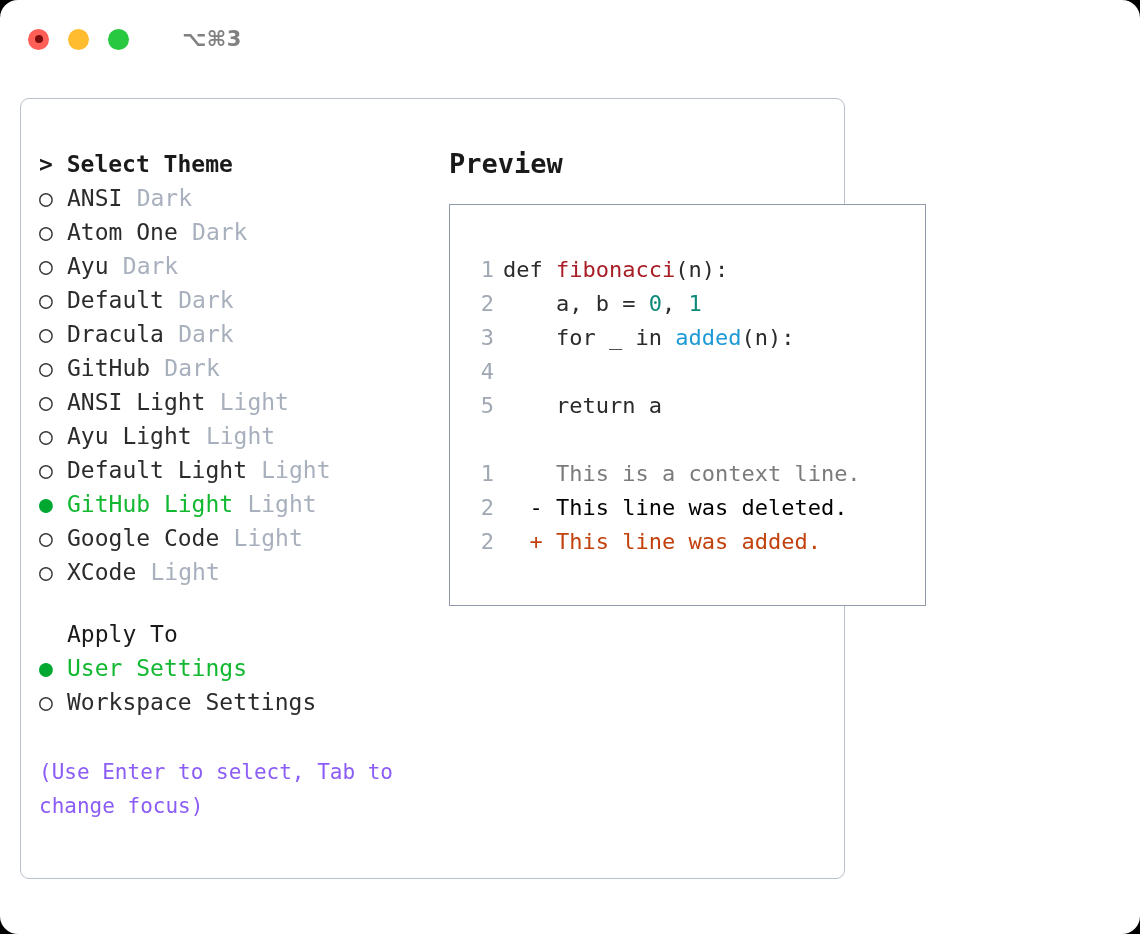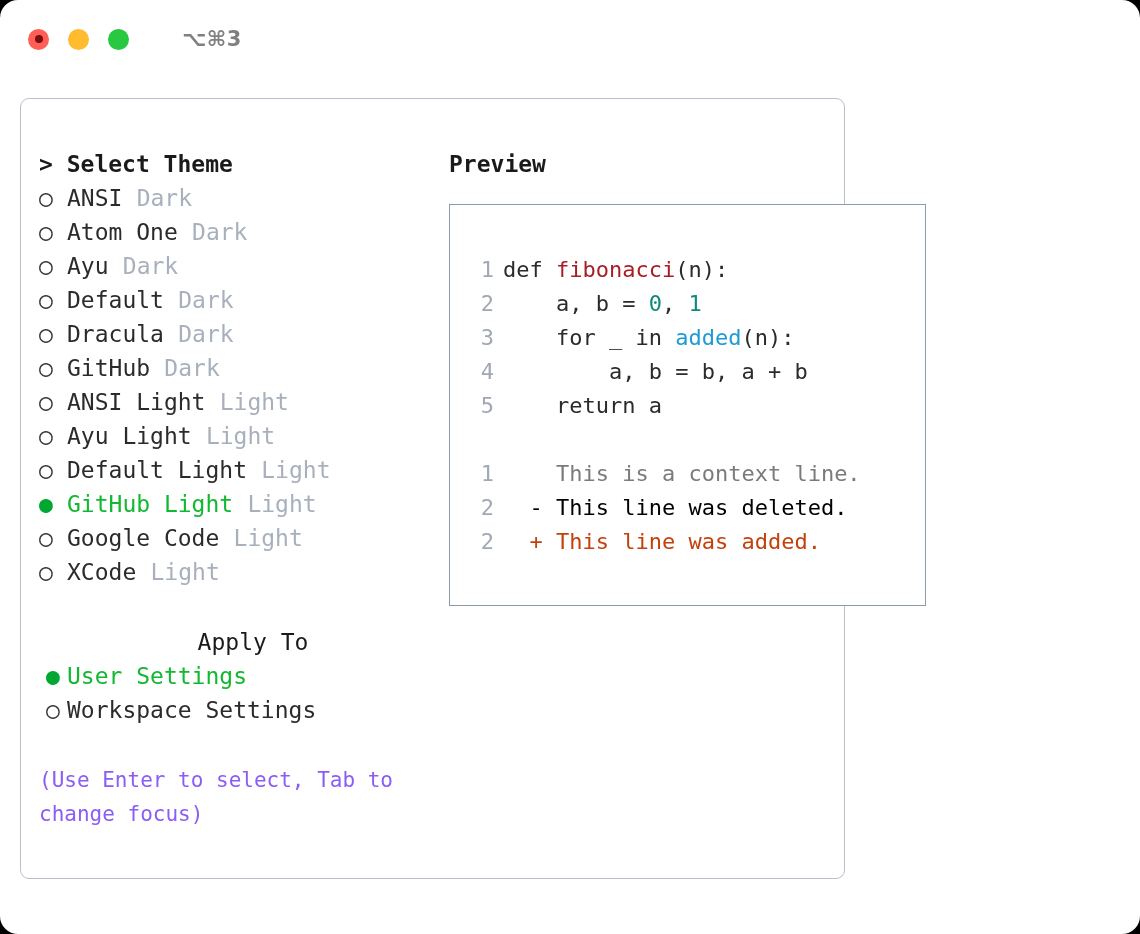--- a/index.html
+++ b/index.html
@@ -112,39 +112,39 @@
     line-height: 34px;
   }
   .marker.sel { color: #00a832; }
   .opt-label { color: #2b2b2b; }
   .opt-row.selected .opt-label { color: #12b830; }
   .opt-tag {
     color: #a8b0bd;
     margin-left: 0.62em;
   }
 
-  #applyto-block { margin-top: 36px; text-align: center; }
+  #applyto-block { margin-top: 28px; }
   #applyto-header { padding-left: 28px; }
 
   #hint {
     margin-top: 36px;
     color: #8b5cf6;
     font-size: 21px;
     line-height: 34px;
     width: 400px;
     white-space: pre-wrap;
   }
 
   
   #right-col {
     flex: 1;
     padding: 48px 0 0 10px;
   }
   #preview-title {
-    font-size: 23px;
+    font-size: 27px;
     font-weight: bold;
     color: #1a1a1a;
     line-height: 34px;
   }
 
   #code-box {
     margin-top: 23px;
     width: 477px;
     height: 402px;
     border: 1.5px solid #8e99aa;
@@ -223,21 +223,21 @@
         <div id="hint">(Use Enter to select, Tab to change focus)</div>
       </div>
 
       <div id="right-col">
         <div id="preview-title">Preview</div>
         <div id="code-box">
           <div id="code-lines">
               <div class="code-line"><span class="lineno">1</span><span><span class="code-text">def </span><span class="code-text tok-fn">fibonacci</span><span class="code-text">(n):</span></span></div>
               <div class="code-line"><span class="lineno">2</span><span><span class="code-text">    a, b = </span><span class="code-text tok-num">0</span><span class="code-text">, </span><span class="code-text tok-num">1</span></span></div>
               <div class="code-line"><span class="lineno">3</span><span><span class="code-text">    for _ in </span><span class="code-text tok-call">added</span><span class="code-text">(n):</span></span></div>
-              <div class="code-line"><span class="lineno">4</span><span><span class="code-text">        a, b = b, a + b</span></span></div>
+              <div class="code-line"><span class="lineno">4</span></div>
               <div class="code-line"><span class="lineno">5</span><span><span class="code-text">    return a</span></span></div>
             </div>
           <div class="code-gap"></div>
           <div id="diff-lines">
               <div class="code-line diff-ctx"><span class="lineno">1</span><span class="code-text">    This is a context line.</span></div>
               <div class="code-line diff-del"><span class="lineno">2</span><span class="code-text">  - This line was deleted.</span></div>
               <div class="code-line diff-add"><span class="lineno">2</span><span class="code-text">  + This line was added.</span></div>
             </div>
         </div>
       </div>

